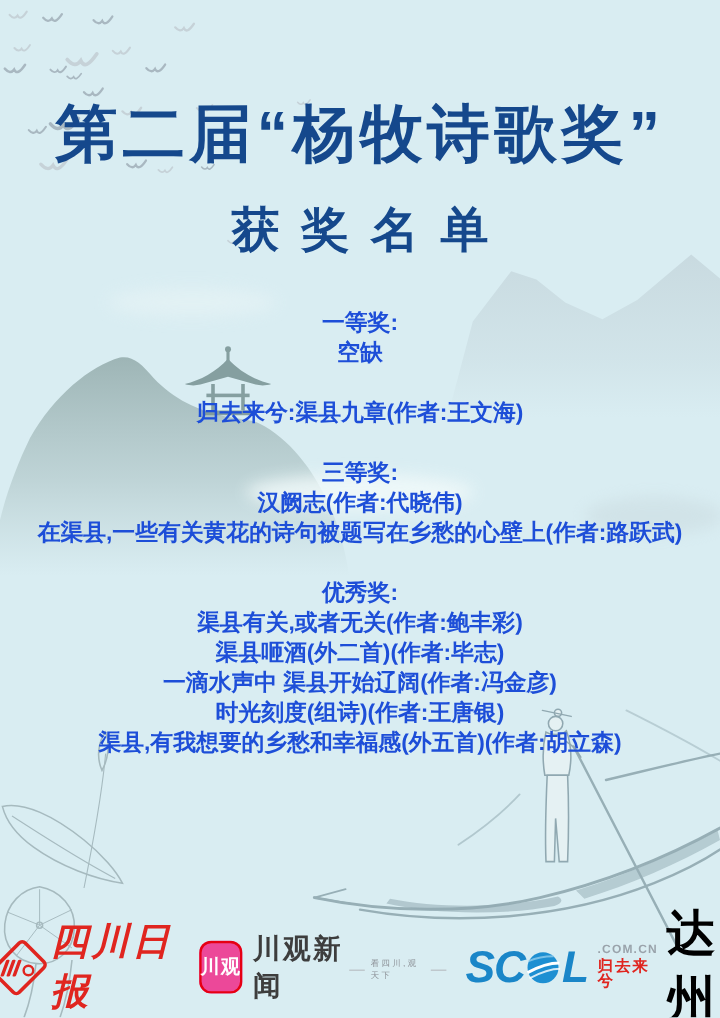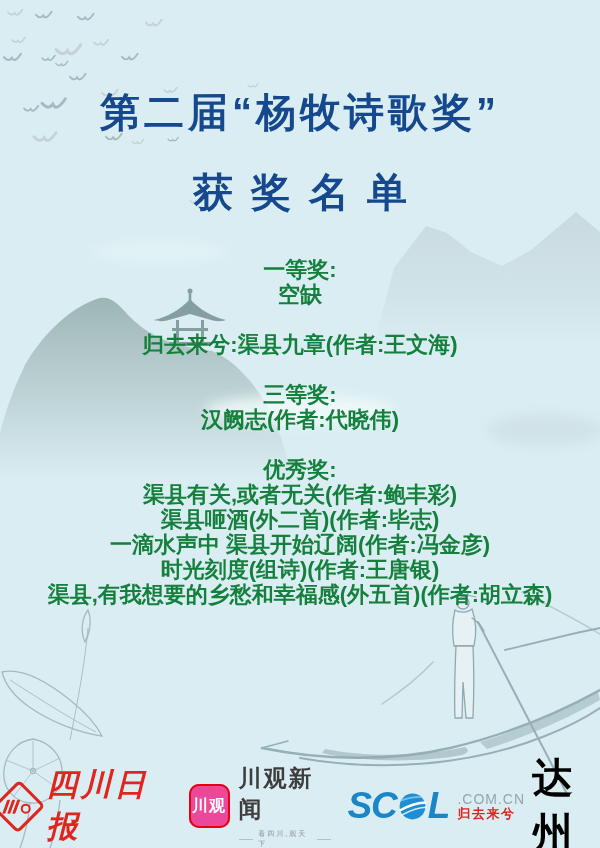--- a/index.html
+++ b/index.html
@@ -6,27 +6,27 @@
   .poster {
     position:relative; width:600px; height:848px; overflow:hidden;
     background:#d9edf2;
     font-family:"Liberation Sans", sans-serif;
   }
   .deco { position:absolute; left:0; top:0; z-index:0; pointer-events:none; }
 
   
   .title { position:absolute; top:82px; left:0; width:600px; text-align:center;
            color:#15488c; font-weight:bold; z-index:2; }
-  .title .t1 { font-size:40px; line-height:60px; letter-spacing:4px; }
+  .title .t1 { font-size:52px; line-height:60px; letter-spacing:4px; }
   .title .t2 { font-size:40px; line-height:58px; letter-spacing:18px; margin-top:21px; text-indent:18px; }
 
   
   .awards { position:absolute; top:257px; left:20px; width:560px; z-index:2;
-            text-align:center; color:#15803d; font-weight:bold;
-            font-size:22px; line-height:25px; }
+            text-align:center; color:#1d4ed8; font-weight:bold;
+            font-size:19px; line-height:25px; }
   .award-section + .award-section { margin-top:25px; }
 
   
   .footer { position:absolute; left:0; bottom:10px; width:600px; height:64px; z-index:2;
             display:flex; align-items:center; justify-content:center; gap:16px; }
   .logo { display:flex; align-items:center; }
 
   
   .sc-daily { gap:10px; color:#e0251f; }
   .sd-emblem { width:33px; height:33px; border:3px solid #e0251f; border-radius:5px;
@@ -37,34 +37,34 @@
   .sd-inner b { display:inline-block; width:6px; height:6px; border:2px solid #e0251f;
                 border-radius:50%; margin-left:1px; }
   .sd-name { font-size:31px; font-weight:bold; font-style:italic; letter-spacing:3px; }
 
   
   .cg { gap:9px; }
   .cg-icon { width:44px; height:44px; background:#ec4899; border-radius:10px; color:#ffffff;
              display:flex; align-items:center; justify-content:center;
              font-size:16px; font-weight:bold; letter-spacing:1px;
              box-shadow:inset 0 0 0 2px #e60012; }
-  .cg-text { display:flex; flex-direction:column; align-items:center; }
+  .cg-text { display:flex; align-items:center; }
   .cg-name { font-size:23px; font-weight:bold; color:#3d3d3d; letter-spacing:2px; }
   .cg-slogan { margin-top:4px; font-size:7px; color:#8d9298; letter-spacing:2px;
                display:flex; align-items:center; gap:5px; }
   .cg-slogan::before, .cg-slogan::after { content:""; display:inline-block;
                width:16px; height:1px; background:#b9bfc4; }
 
   
   .scol { gap:4px; }
   .scol-main { display:flex; align-items:center; color:#1a86c8;
                font-size:37px; font-weight:bold; font-style:italic; letter-spacing:-1px; }
   .scol-globe { width:29px; height:29px; margin:0 1px; }
   .scol-stack { display:flex; flex-direction:column; line-height:1.05; margin:0 3px 0 4px; }
-  .scol-domain { font-size:14px; font-weight:normal; color:#9aa3ab; letter-spacing:1px; }
+  .scol-domain { font-size:10px; font-weight:bold; color:#9aa3ab; letter-spacing:1px; }
   .scol-cn { font-size:13px; font-weight:bold; color:#e0251f; letter-spacing:1.5px; }
   .scol-city { font-size:41px; font-weight:bold; color:#000000; letter-spacing:2px; }
 </style>
 </head>
 <body>
 
 <div class="poster">
 
   <svg class="deco" width="600" height="848" viewBox="0 0 600 848">
     <defs>
@@ -177,20 +177,21 @@
       <div>空缺</div>
     </div>
 
     <div class="award-section">
       <div>归去来兮:渠县九章(作者:王文海)</div>
     </div>
 
     <div class="award-section">
       <div>三等奖:</div>
       <div>汉阙志(作者:代晓伟)</div>
+      <div>在渠县,一些有关黄花的诗句被题写在乡愁的心壁上(作者:路跃武)</div>
     </div>
 
     <div class="award-section">
       <div>优秀奖:</div>
       <div>渠县有关,或者无关(作者:鲍丰彩)</div>
       <div>渠县咂酒(外二首)(作者:毕志)</div>
       <div>一滴水声中 渠县开始辽阔(作者:冯金彦)</div>
       <div>时光刻度(组诗)(作者:王唐银)</div>
       <div>渠县,有我想要的乡愁和幸福感(外五首)(作者:胡立森)</div>
     </div>

